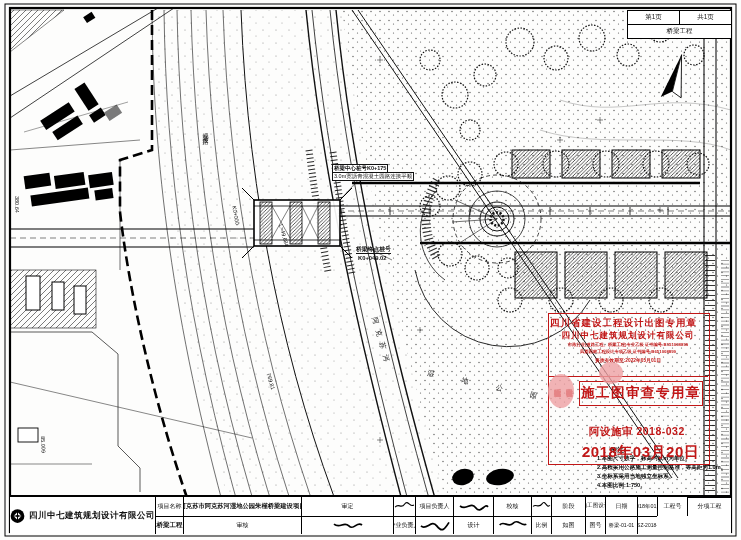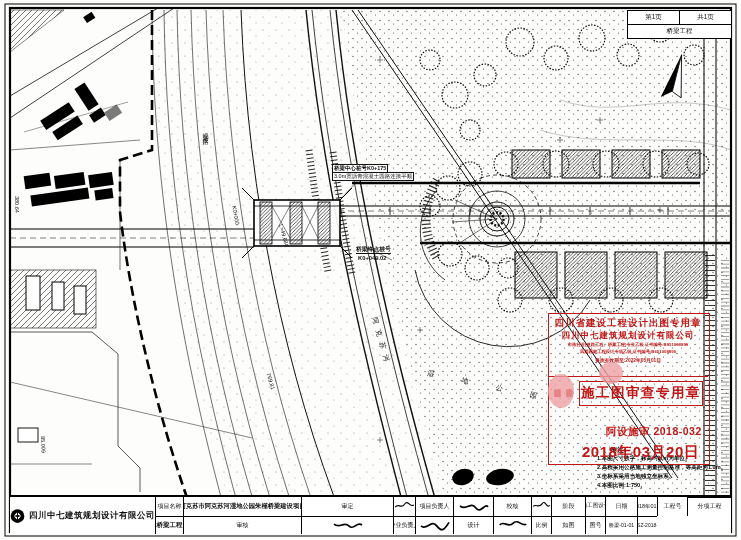--- a/index.html
+++ b/index.html
@@ -263,30 +263,30 @@
   <div class="notes" style="left:597px;top:445px;">
     <div class="nl" style="font-size:6.2px;padding-left:14px;">附注:</div>
     <div class="nl">1.本图尺寸数字，标高均以m为单位。</div>
     <div class="nl">2.高程采用公路施工测量控制基准，等高距为1.0m。</div>
     <div class="nl">3.坐标系采用当地独立坐标系。</div>
     <div class="nl">4.本图比例:1:750。</div>
   </div>
 
   <div class="stamp stamp-box" style="left:548px;top:313px;width:160px;height:150px;"></div>
   <div class="stamp" style="left:548px;top:376px;width:160px;border-top:1.2px solid #c11616;"></div>
-  <div class="stamp" style="left:550px;top:317px;width:156px;text-align:center;font-size:9.5px;font-weight:bold;letter-spacing:1px;">四川省建设工程设计出图专用章</div>
+  <div class="stamp" style="left:550px;top:317px;width:156px;text-align:left;font-size:9.5px;font-weight:bold;letter-spacing:1px;">四川省建设工程设计出图专用章</div>
   <div class="stamp" style="left:550px;top:330px;width:156px;text-align:center;font-size:8.5px;font-weight:bold;letter-spacing:1px;">四川中七建筑规划设计有限公司</div>
   <div class="stamp" style="left:551px;top:342px;width:154px;text-align:center;font-size:4.3px;font-weight:bold;">市政行业(道路工程、桥梁工程)专业乙级 证书编号:B151008899</div>
   <div class="stamp" style="left:551px;top:349px;width:154px;text-align:center;font-size:4.3px;font-weight:bold;">风景园林工程设计专项乙级 证书编号:B651008899</div>
   <div class="stamp" style="left:551px;top:357px;width:154px;text-align:center;font-size:4.8px;font-weight:bold;">资质有效期至:2022年05月01日</div>
 
   <div class="stamp vtext" style="left:552px;top:384px;height:76px;font-size:7px;font-weight:bold;">建筑工程咨询</div>
   <div class="stamp vtext" style="left:564px;top:384px;height:76px;font-size:7px;font-weight:bold;">有限责任公司</div>
   <div class="stamp" style="left:579px;top:381px;width:122px;text-align:center;font-size:13.5px;font-weight:bold;letter-spacing:1.5px;border:1.6px solid #c11616;padding:2px 0 3px;">施工图审查专用章</div>
-  <div class="stamp" style="left:589px;top:425px;font-size:10.5px;font-weight:bold;letter-spacing:.5px;margin-left:17px;">阿设施审 2018-032</div>
+  <div class="stamp" style="left:589px;top:425px;font-size:10.5px;font-weight:bold;letter-spacing:.5px;">阿设施审 2018-032</div>
   <div class="stamp" style="left:582px;top:443px;font-size:15px;font-weight:bold;letter-spacing:.5px;">2018年03月20日</div>
   <div class="blob" style="left:599px;top:362px;width:24px;height:22px;"></div>
   <div class="blob" style="left:548px;top:374px;width:26px;height:34px;"></div>
 
   <div class="abs tblock">
     <div class="tc span2 first company">
       <svg width="24" height="24" viewBox="0 0 24 24">
         <circle cx="12" cy="12" r="11" fill="#000"></circle>
         <rect x="7.5" y="7.5" width="9" height="9" fill="#fff" transform="rotate(45 12 12)"></rect>
         <path d="M12,3 V21 M3,12 H21" stroke="#000" stroke-width="1.6"></path>

